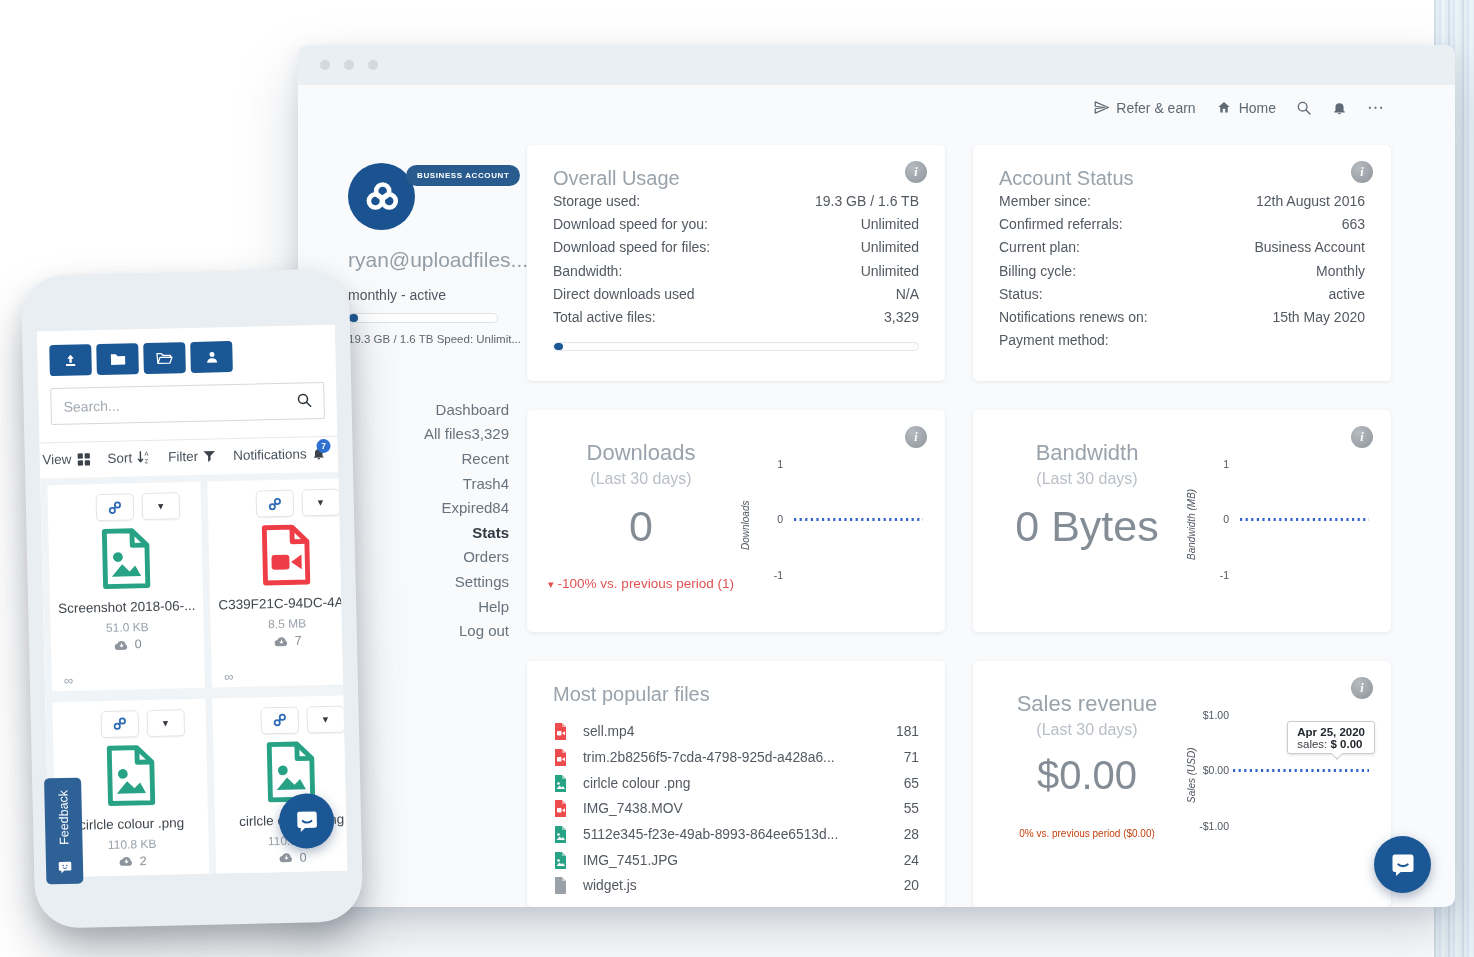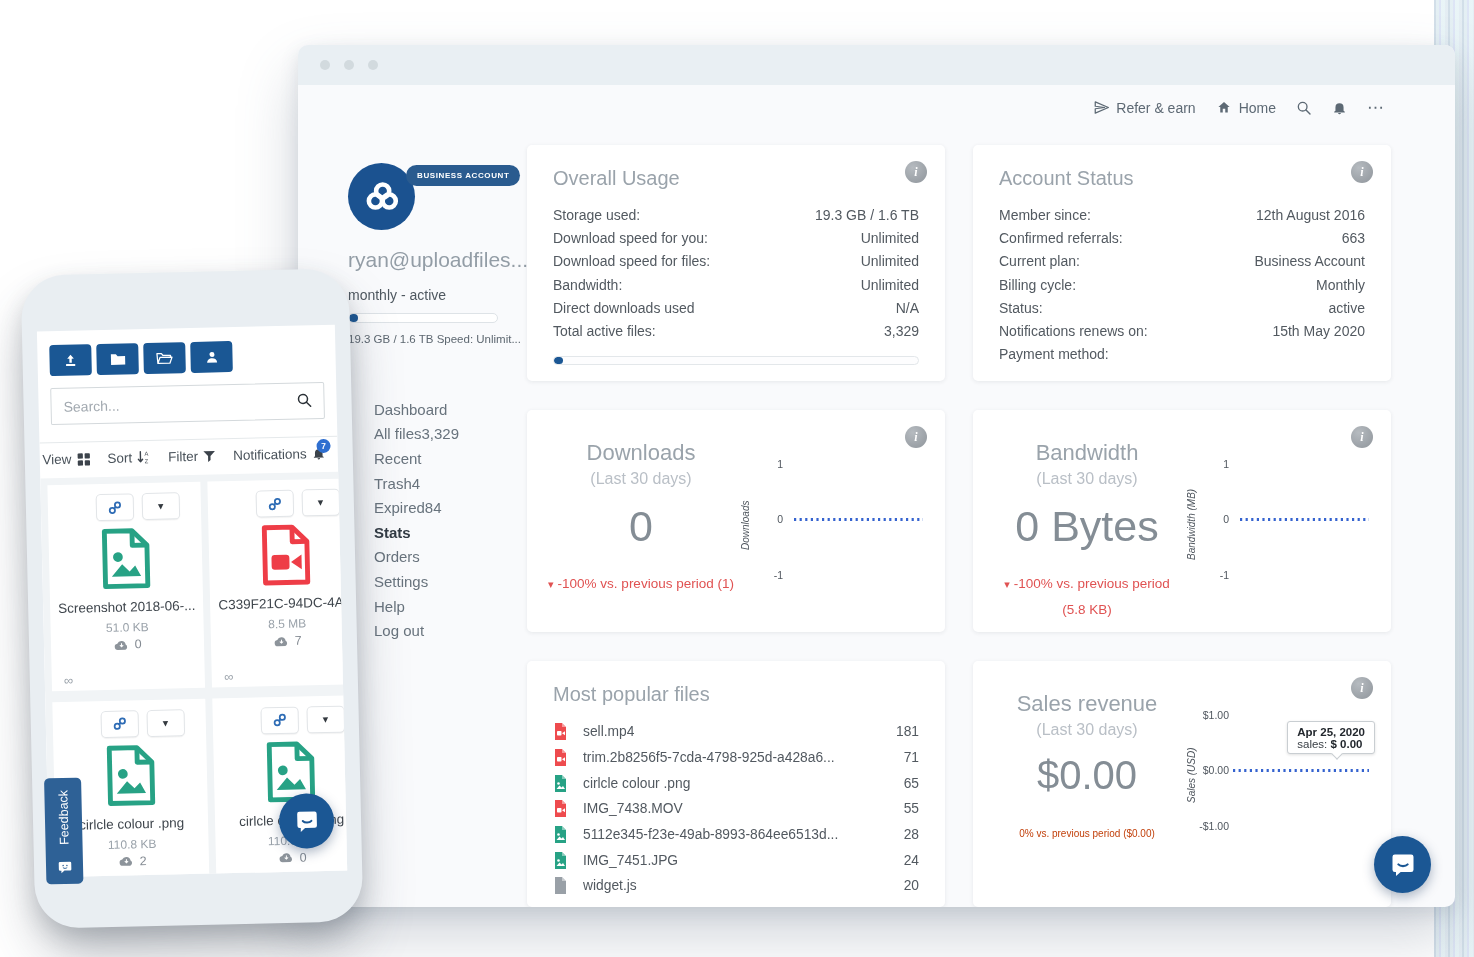--- a/index.html
+++ b/index.html
@@ -34,36 +34,36 @@
   .badge { position:absolute; left:58px; top:2px; background:#2a5b8f; color:#fff;
     font-size:8px; font-weight:bold; letter-spacing:.6px; padding:6px 11px; border-radius:11px; white-space:nowrap; }
   .email { margin-top:17px; font-size:21px; color:#939da6; white-space:nowrap; }
   .plan { margin-top:15px; font-size:14px; color:#4f5860; }
   .side-bar-track { margin-top:10px; width:150px; height:10px; border:1px solid #dee3e7;
     background:#fff; border-radius:6px; overflow:hidden; }
   .side-bar-fill { width:6%; height:100%; background:#1b5794; border-radius:6px; }
   .storage { margin-top:10px; font-size:11.5px; color:#5d6770; white-space:nowrap; }
 
   .nav { position:absolute; left:76px; top:352px; width:135px; font-size:15px; color:#68737d; }
-  .nav-row { display:flex; justify-content:flex-start; padding:3.8px 0; cursor:pointer; }
+  .nav-row { display:flex; justify-content:flex-end; padding:3.8px 0; cursor:pointer; }
   .nav-row.active { color:#323b44; font-weight:bold; }
   .nav-count { color:#68737d; font-weight:normal; }
 
   
   .cards { position:absolute; left:229px; top:100px; display:grid;
     grid-template-columns:418px 418px; grid-template-rows:236px 222px 246px;
     column-gap:28px; row-gap:29px; }
   .card { background:#fff; border-radius:5px; box-shadow:0 1px 4px rgba(30,40,55,.09);
     padding:22px 26px; position:relative; }
   .card-title { font-size:20px; color:#9aa3ab; font-weight:normal; }
   .info-badge { position:absolute; top:16px; right:18px; width:22px; height:22px; border-radius:50%;
     background:radial-gradient(circle at 35% 30%, #b6bbc0, #8f959b); color:#fff;
     font-family:"Liberation Serif", serif; font-style:italic; font-weight:bold; font-size:12px;
     display:flex; align-items:center; justify-content:center; cursor:pointer; }
-  .kv-list { margin-top:14px; }
+  .kv-list { }
   .kv { display:flex; justify-content:space-between; font-size:14px; color:#525960; line-height:23.2px; }
   .usage-track { margin-top:13px; height:9px; border:1px solid #e3e7ea; border-radius:6px;
     background:#fdfdfe; overflow:hidden; }
   .usage-fill { width:2.4%; height:100%; background:#1b5794; border-radius:6px; }
 
   
   .stat-card { display:flex; padding:16px 18px; }
   .stat-left { width:54%; text-align:center; padding-top:14px; }
   .stat-title { font-size:22px; color:#9aa3ab; }
   .stat-sub { margin-top:4px; font-size:16px; color:#b9bfc6; }
@@ -329,21 +329,20 @@
         </svg>
       </div>
     </div>
 
     <div class="card stat-card">
       <span class="info-badge">i</span>
       <div class="stat-left">
         <div class="stat-title">Bandwidth</div>
         <div class="stat-sub">(Last 30 days)</div>
         <div class="stat-big">0 Bytes</div>
-        <div class="stat-delta"><span class="tri">▾</span><span>-100% vs. previous period (5.8 KB)</span></div>
       </div>
       <div class="chart-wrap">
         <svg width="190" height="172" viewBox="0 0 190 172">
           <text class="axis-label" transform="translate(12 130) rotate(-90)">Bandwidth (MB)</text>
           <text class="tick" x="46" y="38" text-anchor="end">1</text>
           <text class="tick" x="46" y="93" text-anchor="end">0</text>
           <text class="tick" x="46" y="149" text-anchor="end">-1</text>
           <line x1="57" y1="89.5" x2="186" y2="89.5" stroke="#3563cf" stroke-width="3.2" stroke-dasharray="2.2 3.4"></line>
         </svg>
       </div>

